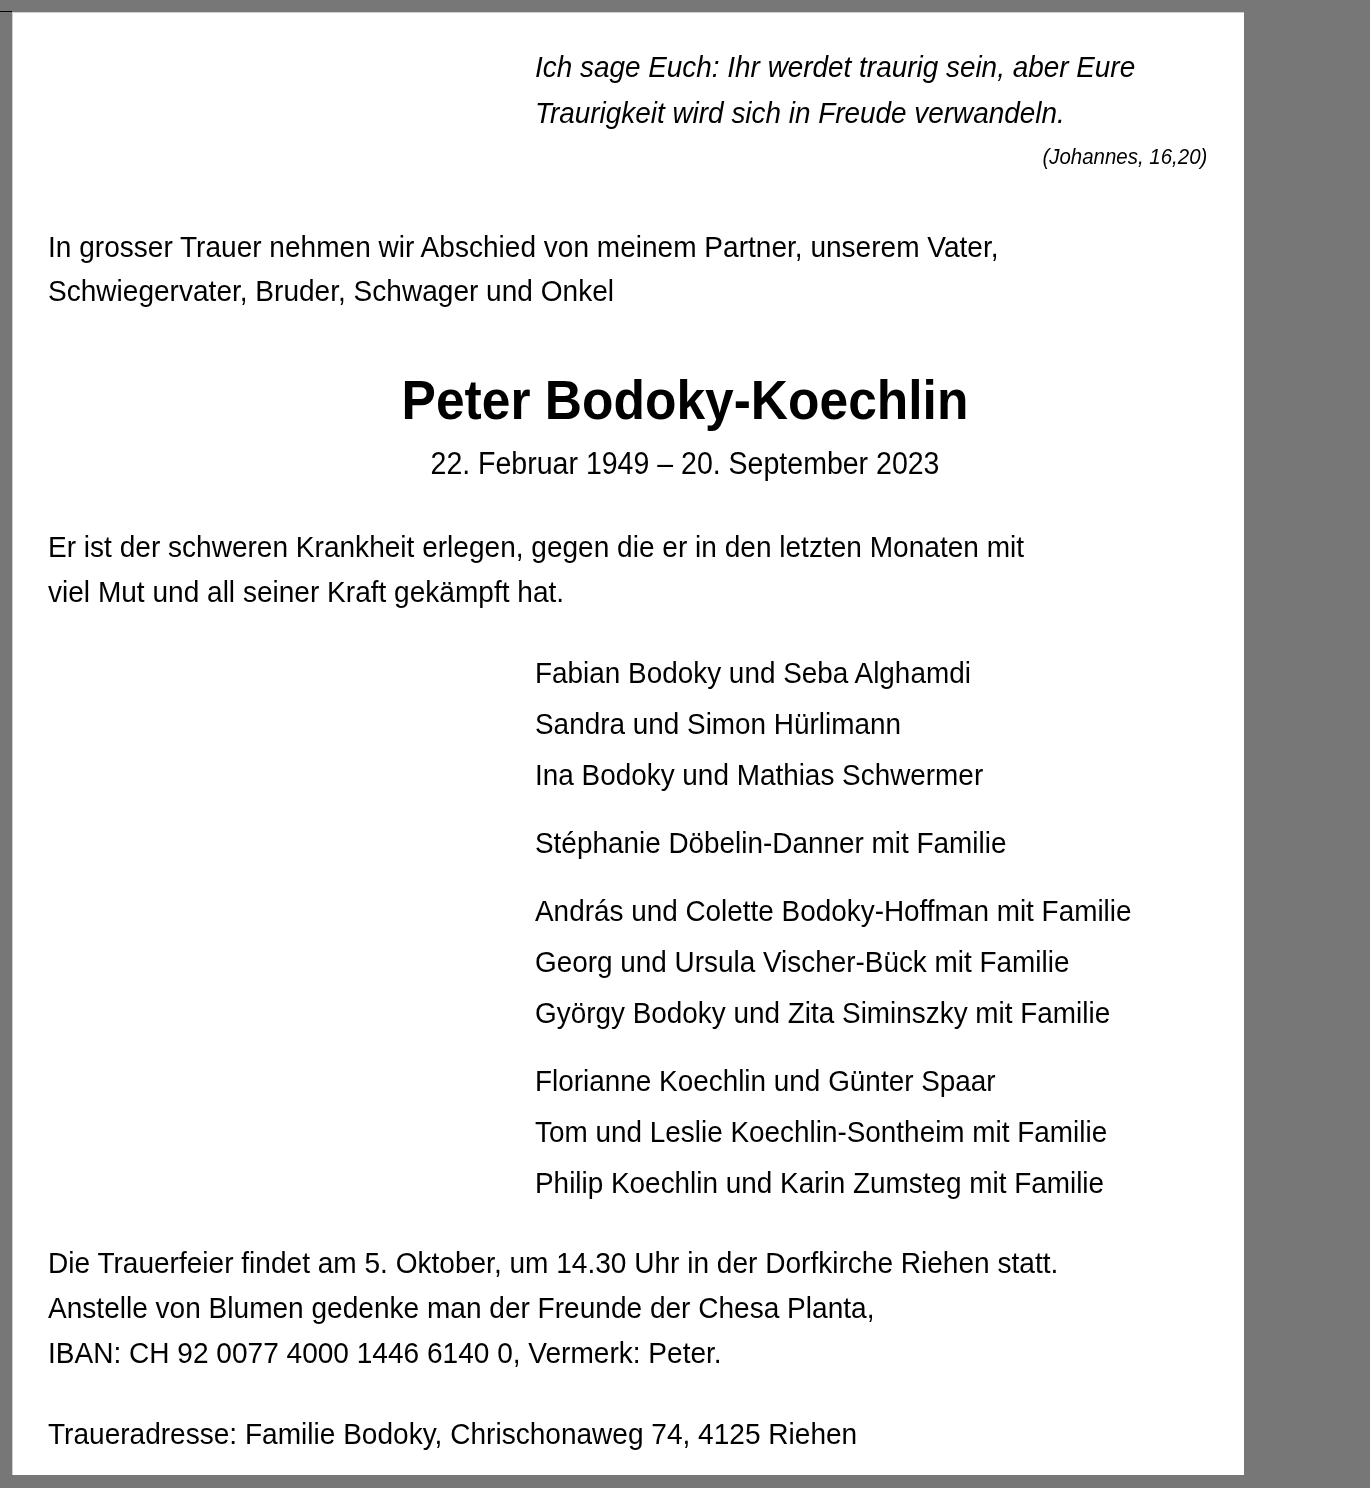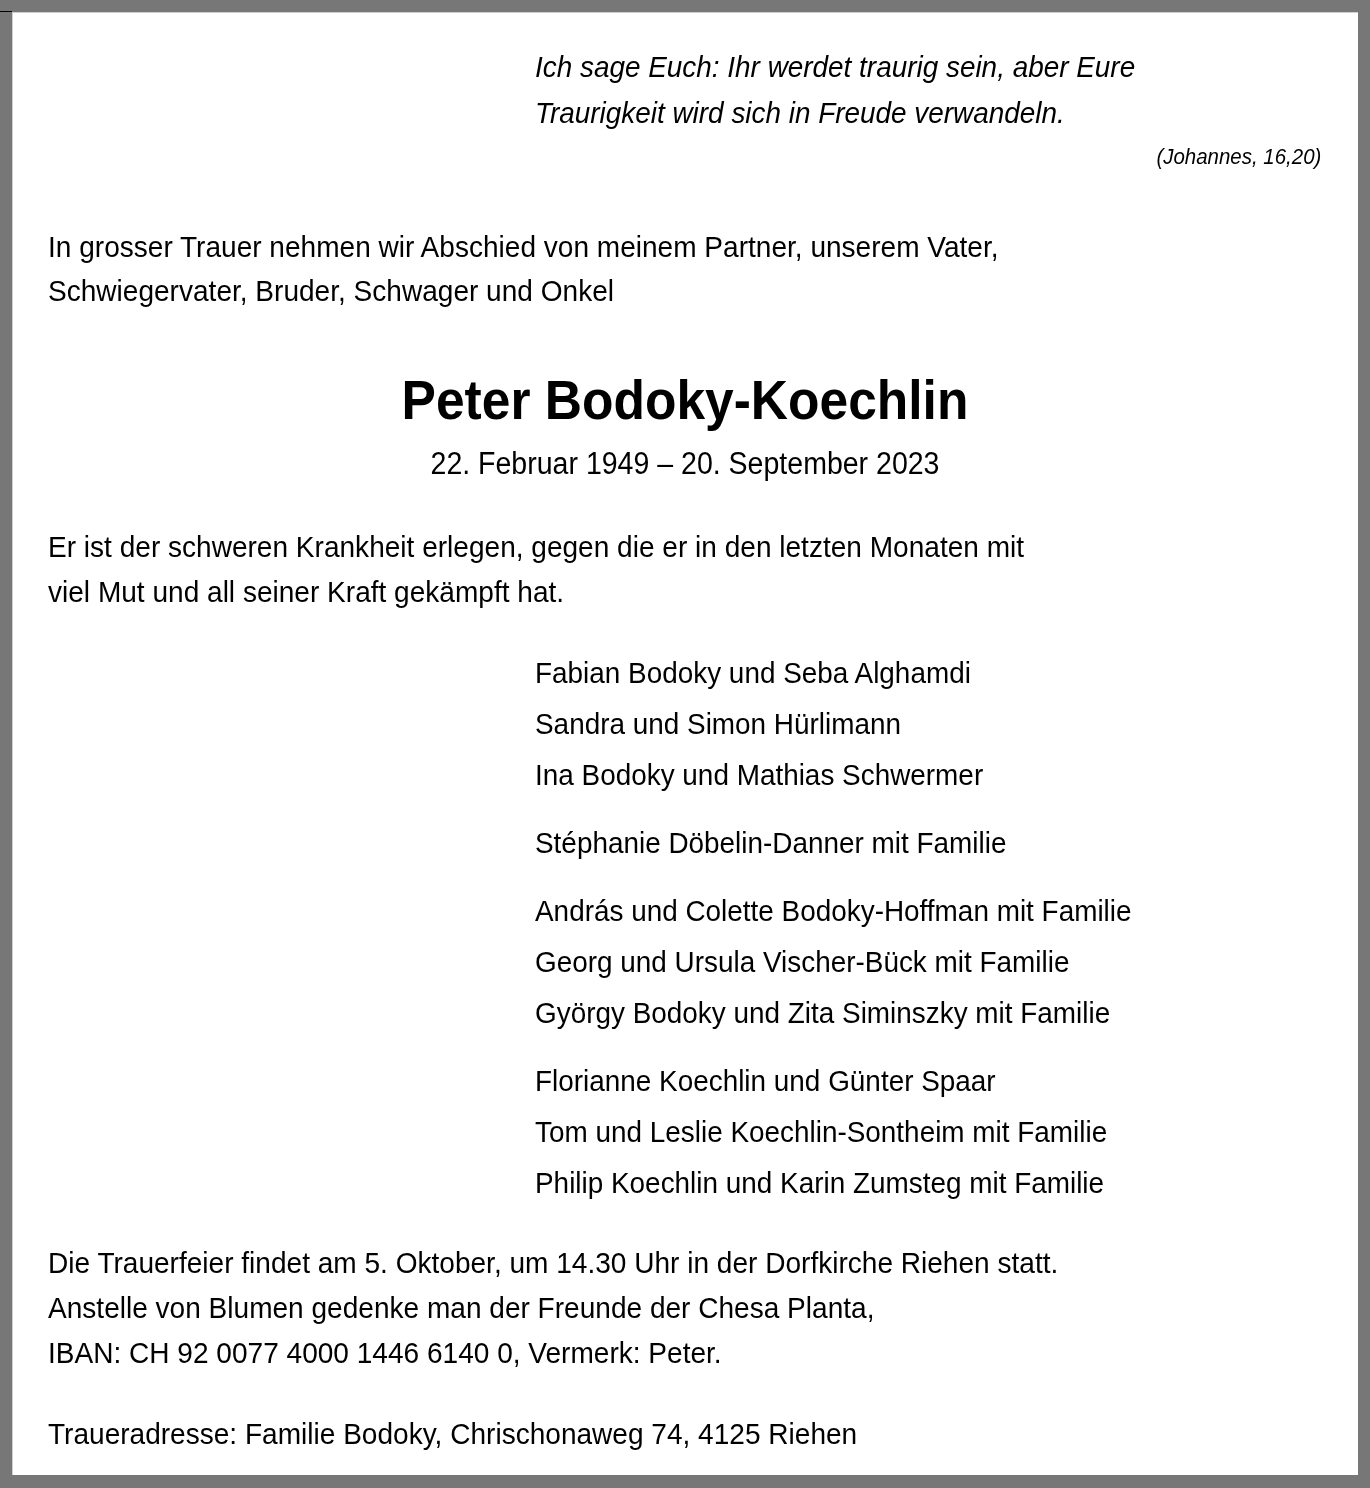--- a/index.html
+++ b/index.html
@@ -12,21 +12,21 @@
       background: #777777;
       position: relative;
       overflow: hidden;
       font-family: "Liberation Sans", sans-serif;
       color: #000;
     }
     .page {
       position: absolute;
       left: 12px;
       top: 12px;
-      width: 1346px;
+      width: 1232px;
       height: 1463px;
       background: #ffffff;
       box-shadow: inset 1px 1px 0 #cfcfcf;
     }
     .page::before {
       content: "";
       position: absolute;
       left: -12px;
       top: -1px;
       width: 12px;

